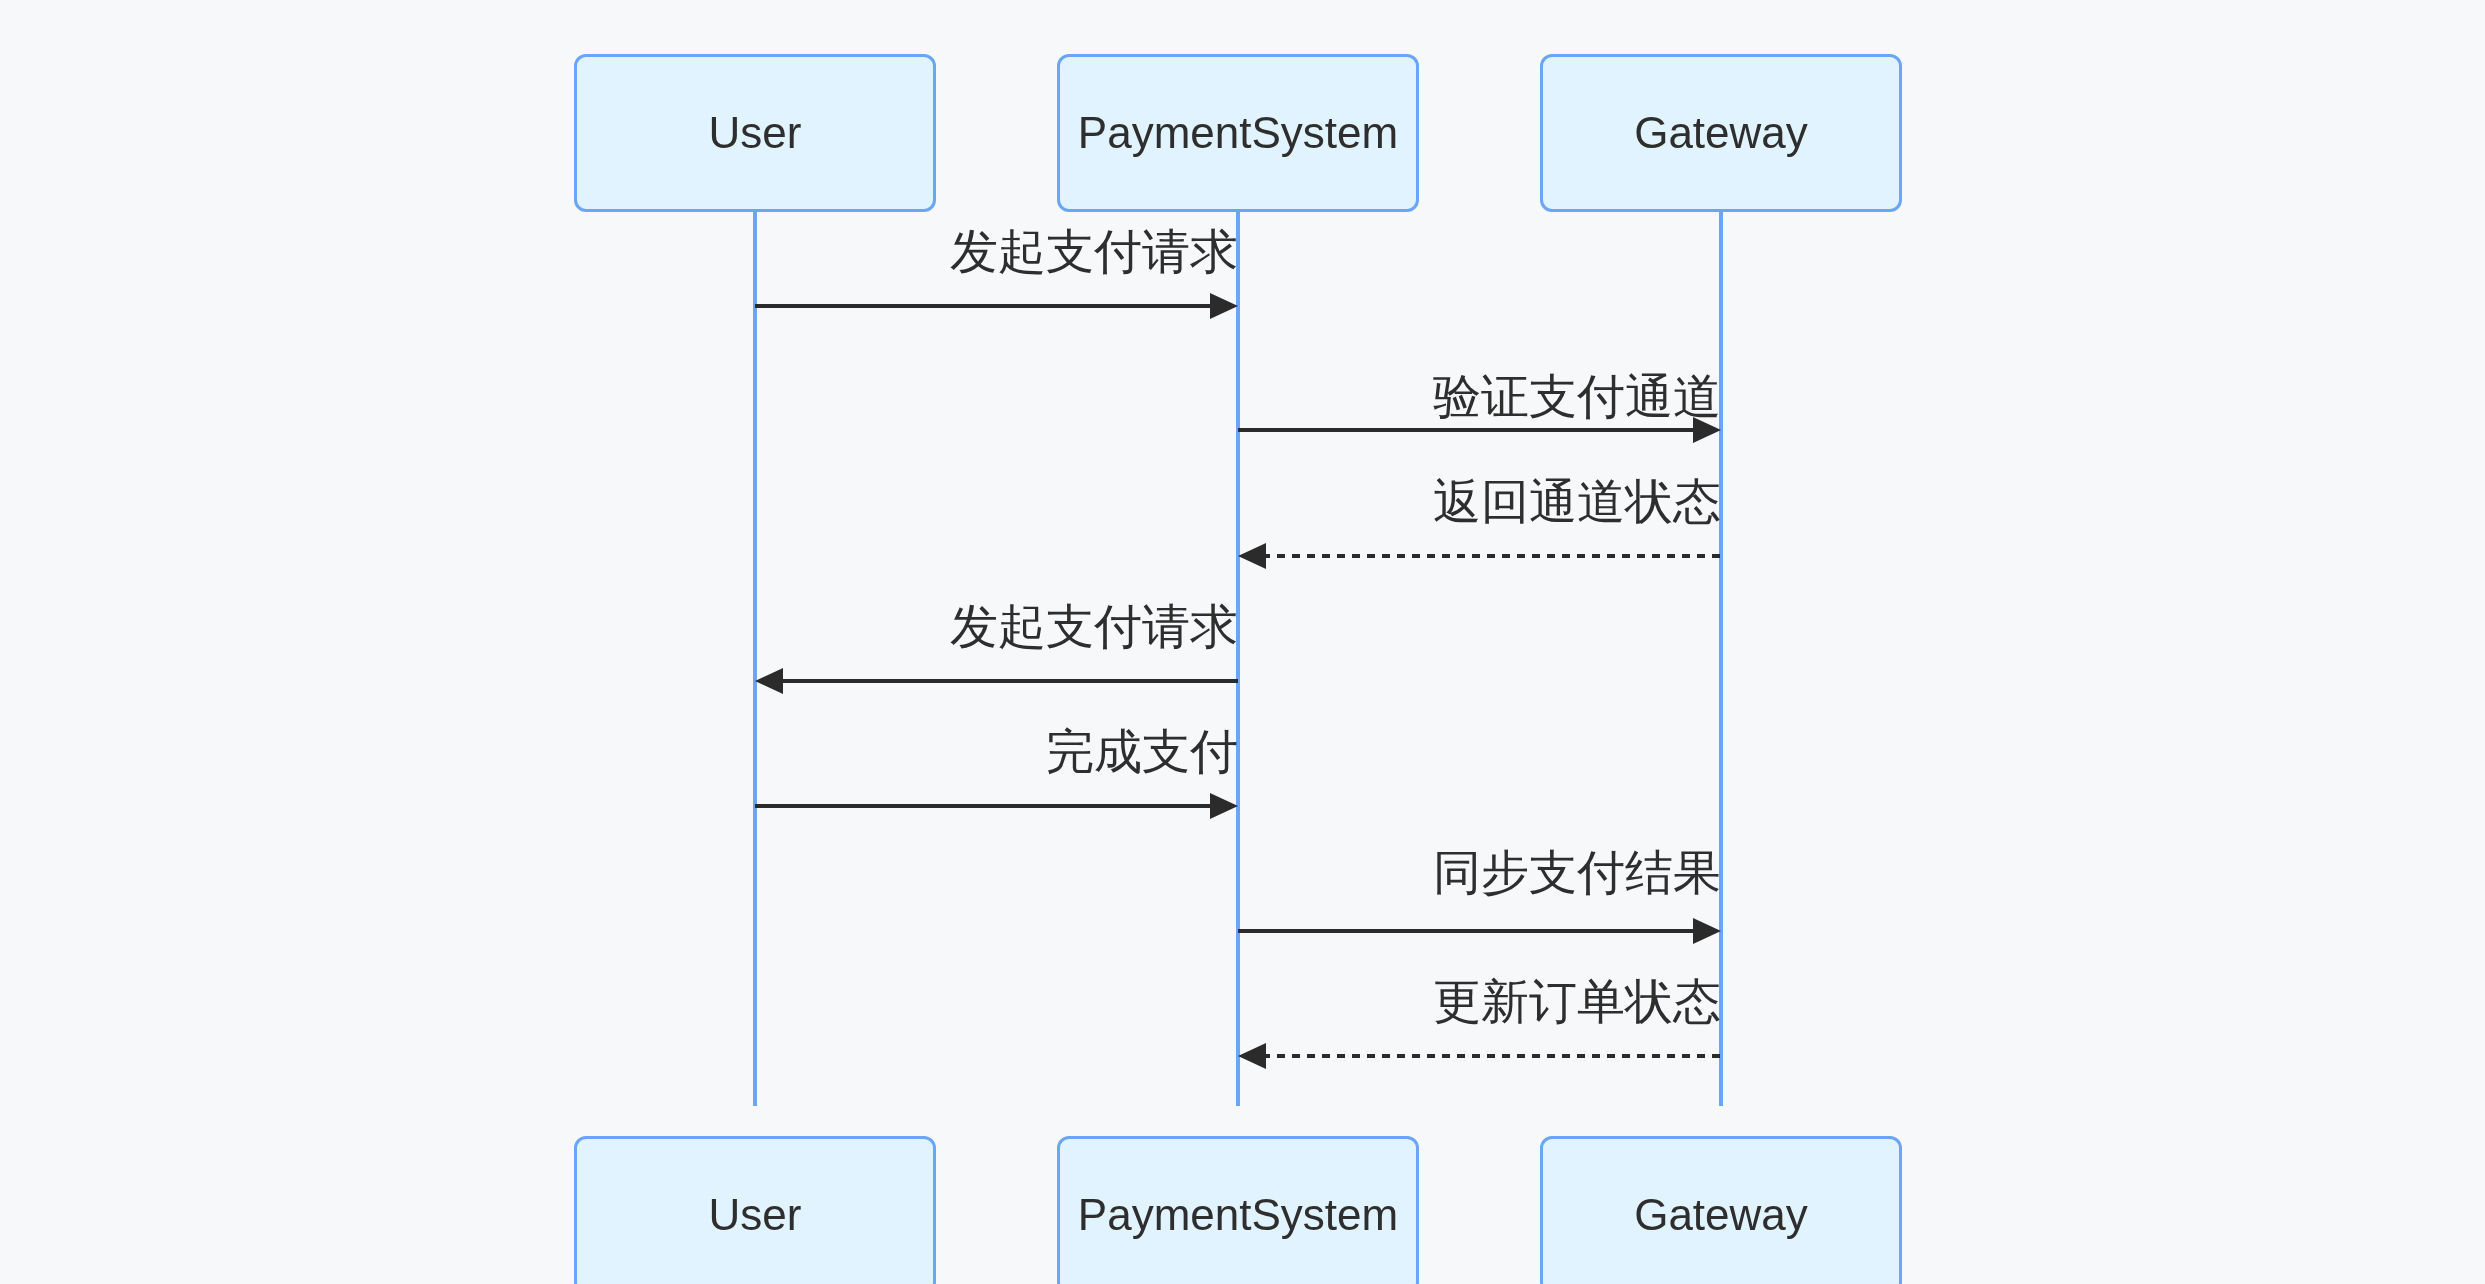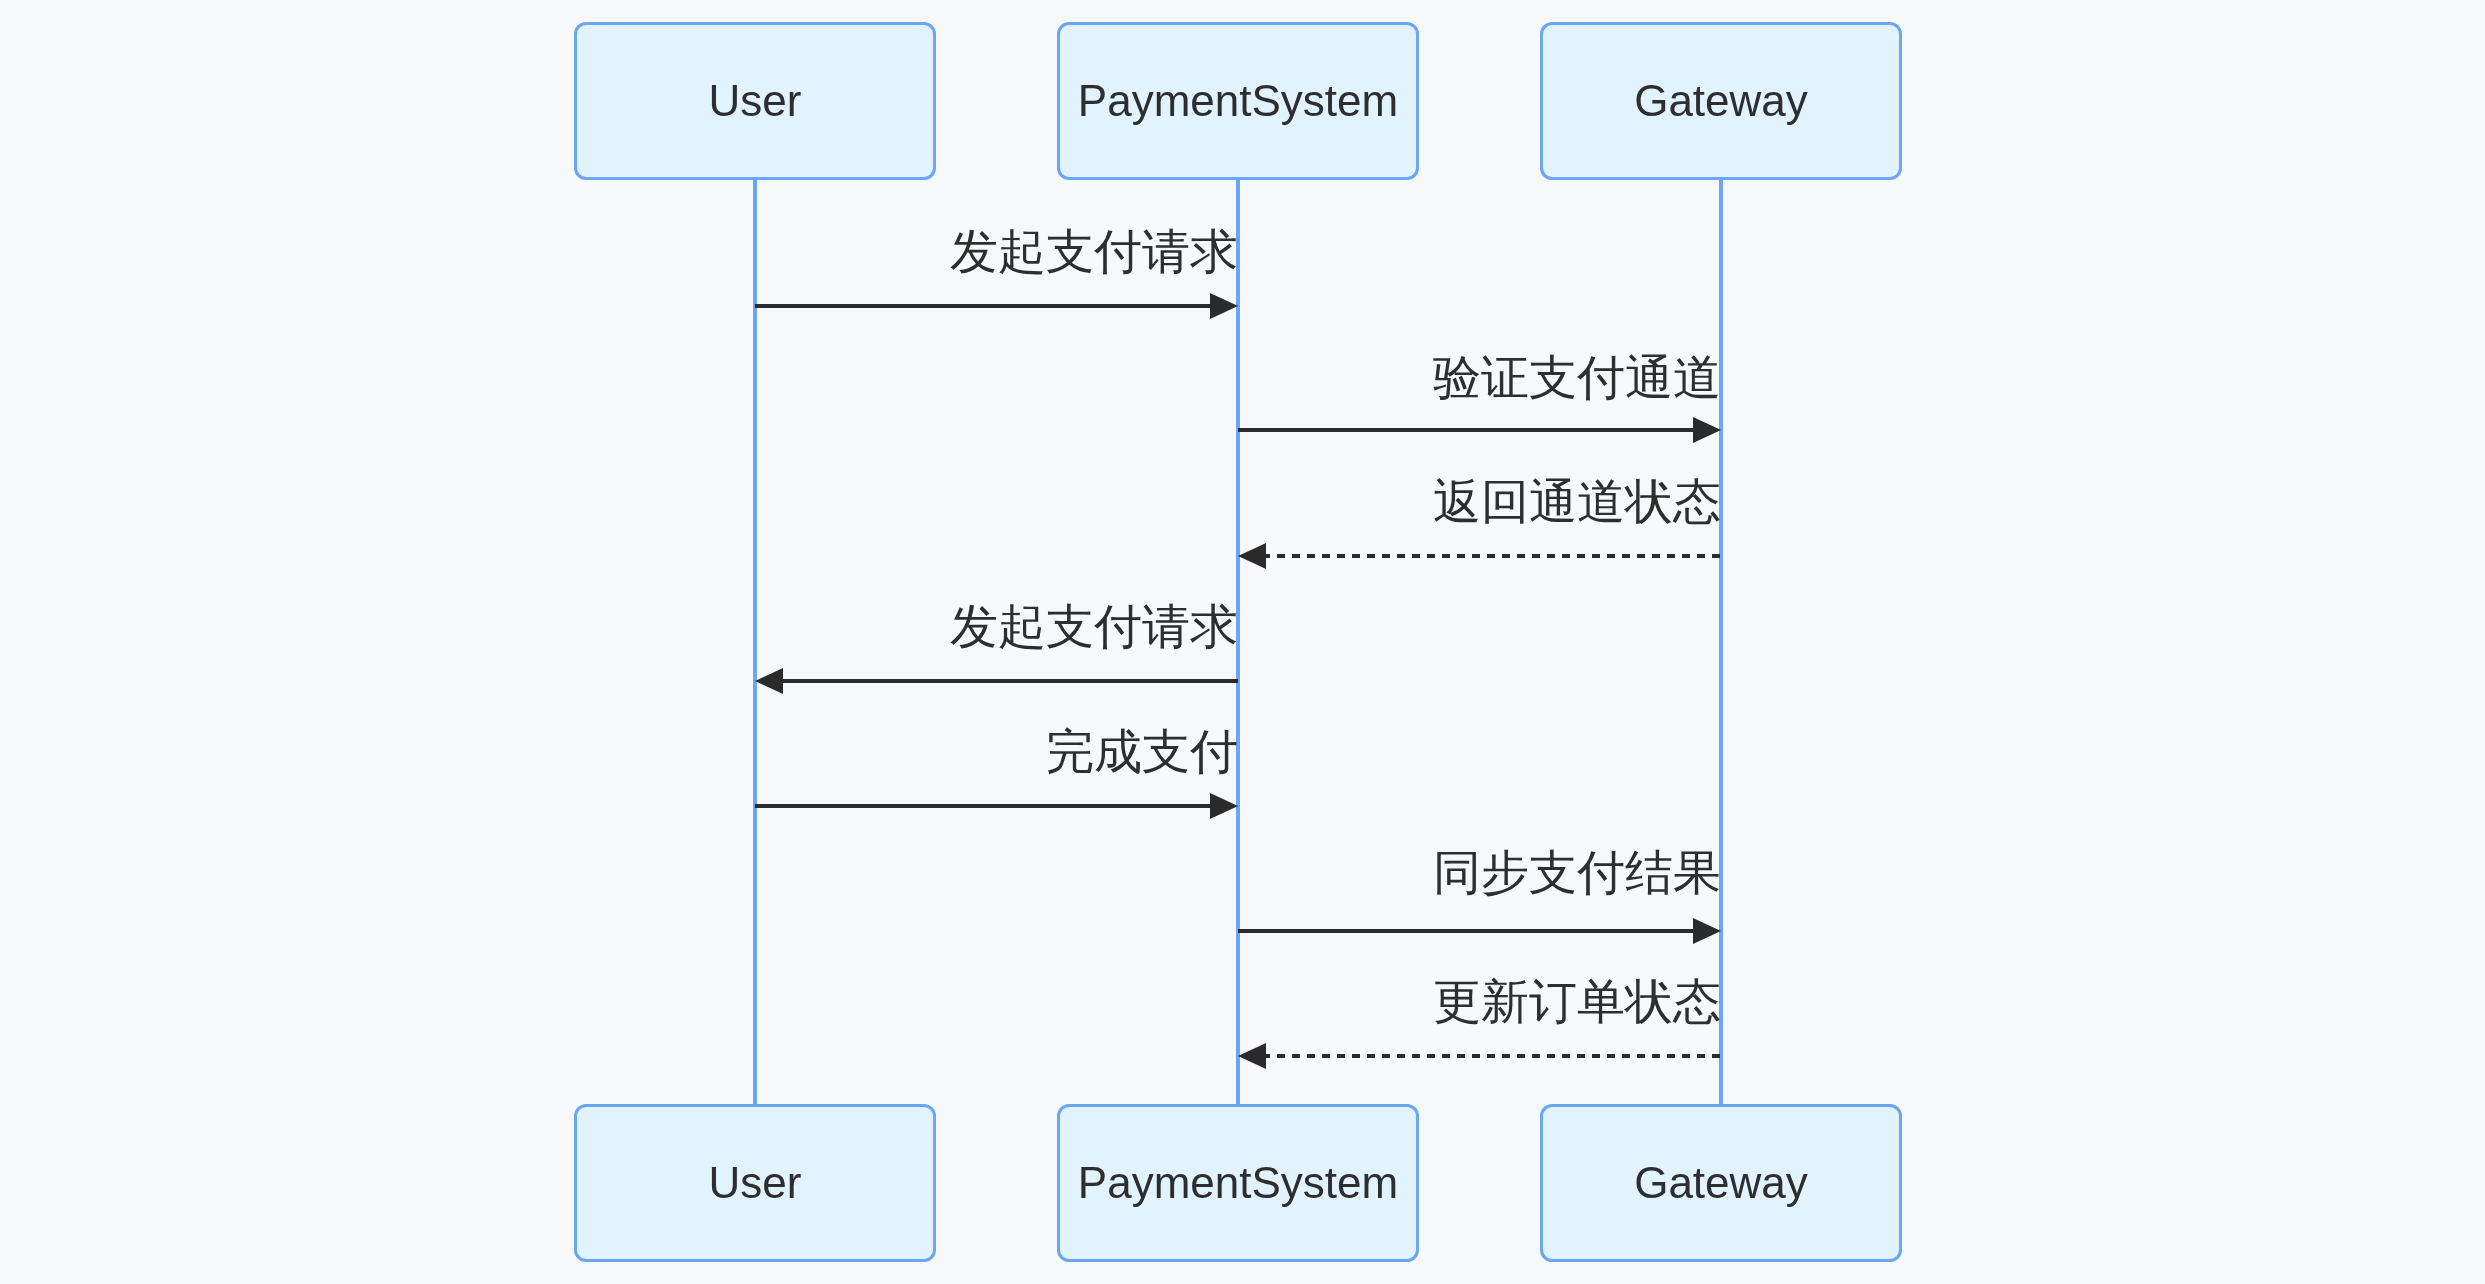--- a/index.html
+++ b/index.html
@@ -18,20 +18,21 @@
     position: absolute;
     width: 362px;
     height: 158px;
     box-sizing: border-box;
     background: var(--actor-fill, #e1f3fe);
     border: 3px solid var(--accent, #6aa5f6);
     border-radius: 12px;
     display: flex;
     align-items: center;
     justify-content: center;
+    margin-top: 32px;
   }
   .actor-label {
     font-size: 44px;
     color: var(--text, #2e2e2e);
     white-space: nowrap;
   }
   .lifeline {
     position: absolute;
     width: 4px;
     background: var(--accent, #6aa5f6);
@@ -85,21 +86,21 @@
     <div class="lifeline" style="left: 1719px; top: 178px; height: 928px;"></div>
     <div class="actor-box" style="left: 1540px; top: 22px;">
       <span class="actor-label">Gateway</span>
     </div>
     <div class="actor-box" style="left: 1540px; top: 1104px;">
       <span class="actor-label">Gateway</span>
     </div>
     <div class="msg-label" style="left: 755px; width: 483px; top: 229px;">发起支付请求</div>
     <div class="msg-line" style="left: 755px; width: 459px; top: 304px;"></div>
     <div class="arrowhead right" style="left: 1210px; top: 293px;"></div>
-    <div class="msg-label" style="left: 1238px; width: 483px; top: 355px;">验证支付通道</div>
+    <div class="msg-label" style="left: 1238px; width: 483px; top: 374px;">验证支付通道</div>
     <div class="msg-line" style="left: 1238px; width: 459px; top: 428px;"></div>
     <div class="arrowhead right" style="left: 1693px; top: 417px;"></div>
     <div class="msg-label" style="left: 1238px; width: 483px; top: 479px;">返回通道状态</div>
     <div class="msg-line dashed" style="left: 1262px; width: 459px; top: 554px;"></div>
     <div class="arrowhead left" style="left: 1238px; top: 543px;"></div>
     <div class="msg-label" style="left: 755px; width: 483px; top: 604px;">发起支付请求</div>
     <div class="msg-line" style="left: 779px; width: 459px; top: 679px;"></div>
     <div class="arrowhead left" style="left: 755px; top: 668px;"></div>
     <div class="msg-label" style="left: 755px; width: 483px; top: 729px;">完成支付</div>
     <div class="msg-line" style="left: 755px; width: 459px; top: 804px;"></div>

